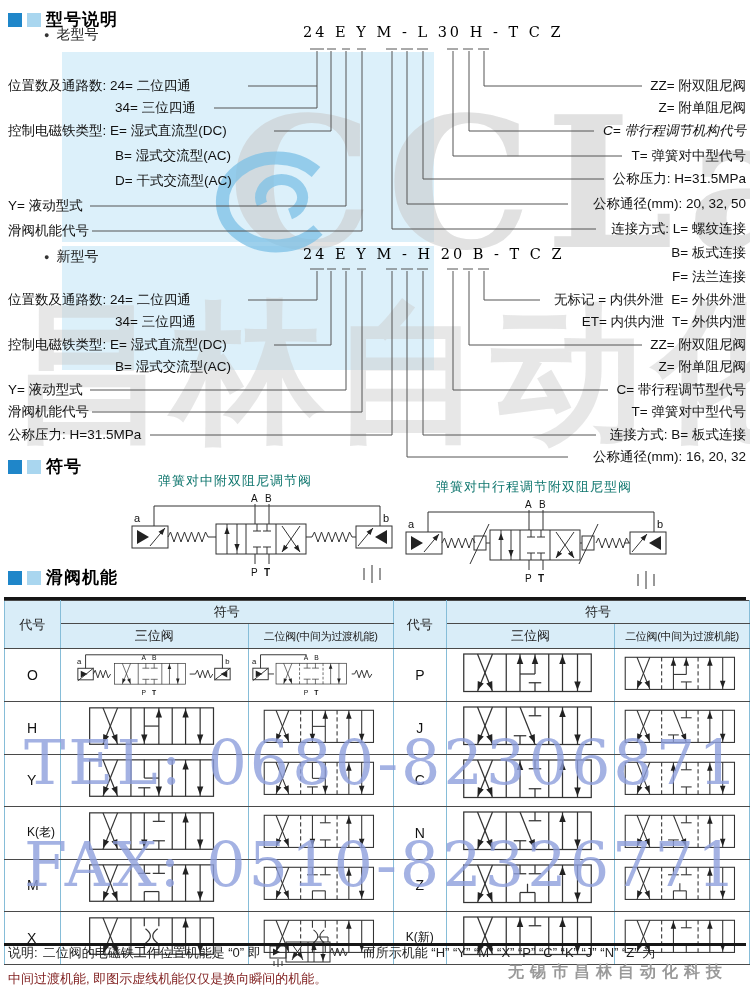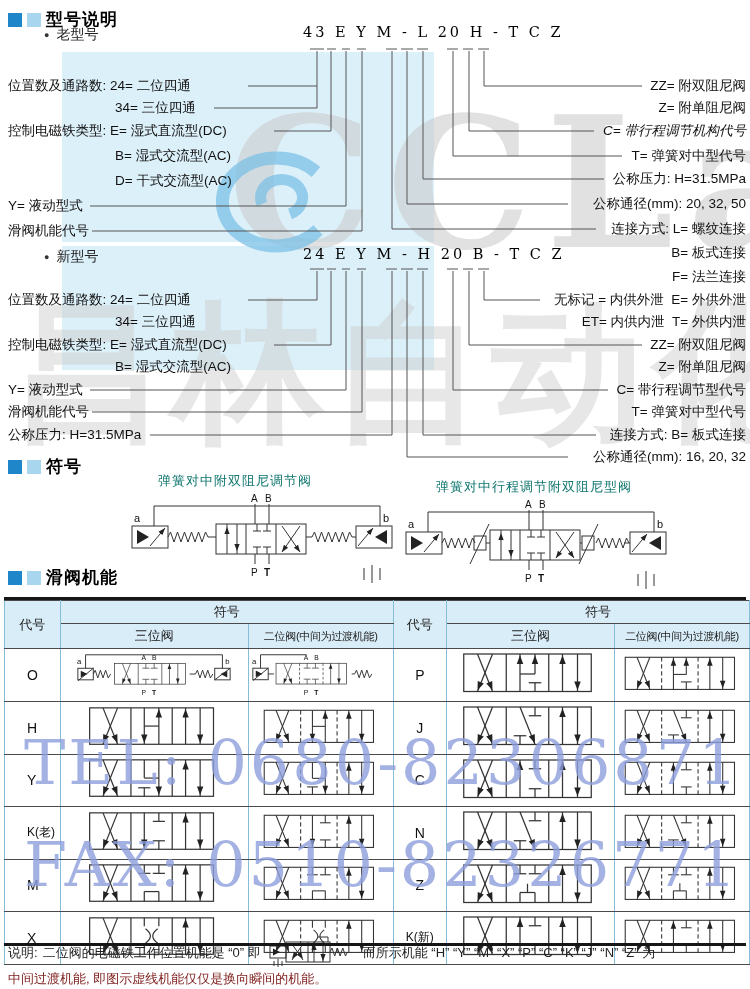--- a/index.html
+++ b/index.html
@@ -74,21 +74,21 @@
   <div class="sec" style="left:8px;top:8px">
     <span class="sq sq-d"></span>
     <span class="sq sq-l"></span>
     <span class="sec-t">型号说明</span>
   </div>
 
   <div class="bullet" style="left:44px;top:26px">
     <span class="dot">●</span>
     <span>老型号</span>
   </div>
-  <div class="mcode" style="left:303px;top:24px">43 E Y M - L 20 H - T C Z</div>
+  <div class="mcode" style="left:303px;top:24px">24 E Y M - L 30 H - T C Z</div>
 
   <div class="bullet" style="left:44px;top:248px">
     <span class="dot">●</span>
     <span>新型号</span>
   </div>
   <div class="mcode" style="left:303px;top:246px">24 E Y M - H 20 B - T C Z</div>
 
   <svg id="ladder" width="750" height="470">
       <line x1="310" y1="49" x2="324" y2="49"></line>
       <line x1="327" y1="49" x2="336" y2="49"></line>
@@ -869,16 +869,17 @@
           <polygon points="26.0,25.0 32.1,20.8 27.9,17.8"></polygon>
           <line x1="48" y1="8" x2="48" y2="28"></line>
           <polygon points="48.0,9.0 45.4,16.0 50.6,16.0"></polygon>
           <line x1="57" y1="8" x2="57" y2="28"></line>
           <polygon points="57.0,27.0 59.6,20.0 54.4,20.0"></polygon>
           <path d="M64 18 l2 -4 l2.7 8 l2.7 -8 l2.7 8 l2.7 -8 l2.7 8 l2 -4"></path>
         </svg></span>
     <span>而所示机能 “H” “Y” “M” “X” “P” “C” “K” “J” “N” “Z” 为</span>
   </div>
   <div id="note2">中间过渡机能, 即图示虚线机能仅仅是换向瞬间的机能。</div>
+  <div id="company">无锡市昌林自动化科技</div>
 
   <div class="wm-phone" id="wm-tel">TEL: 0680-82306871</div>
   <div class="wm-phone" id="wm-fax">FAX: 0510-82326771</div>
 </div>
 
 </body></html>

